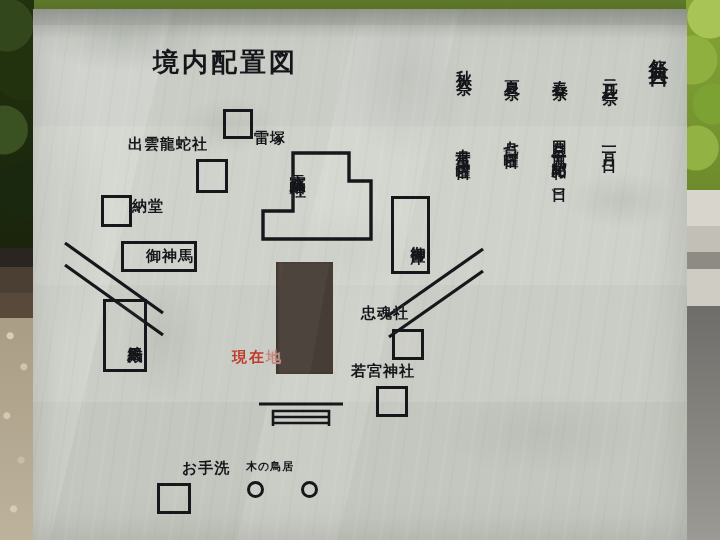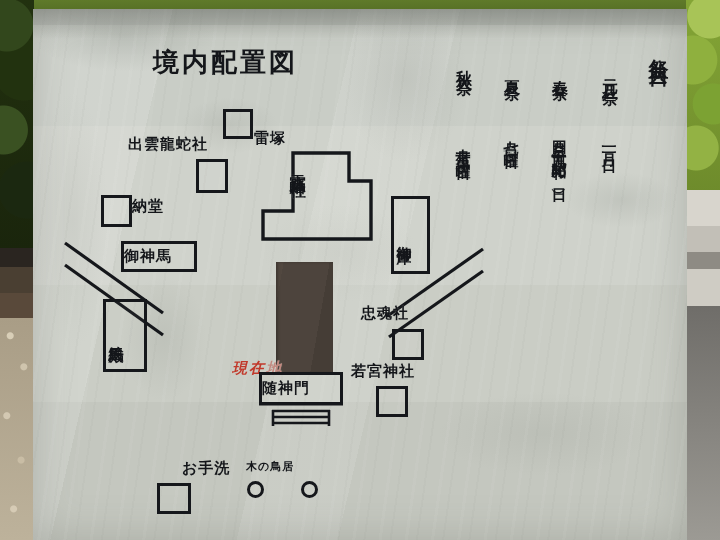--- a/index.html
+++ b/index.html
@@ -160,21 +160,21 @@
   .box {
     position: absolute;
     border: 3px solid #15171b;
     background: rgba(255,255,255,0.04);
   }
 
   
   .framed {
     position: absolute;
     border: 3px solid #15171b;
-    display: flex; align-items: center; justify-content: flex-start;
+    display: flex; align-items: center; justify-content: flex-end;
     background: rgba(255,255,255,0.03);
   }
   .framed .inner {
     color: #14161a;
     font-family: "DejaVu Serif", "Liberation Serif", serif;
     font-weight: 700;
     font-size: 15px;
     letter-spacing: 1px;
   }
 
@@ -191,27 +191,26 @@
     width: 57px; height: 112px;
     background: linear-gradient(100deg, #524840 0 10%, #4d443d 10% 70%, #453d36 70% 100%);
     box-shadow: inset 2px 0 3px rgba(0,0,0,0.25);
   }
 
   
   #stairs { position: absolute; left: 225px; top: 392px; }
 
   
   #you-are-here {
-    position: absolute; left: 199px; top: 350px;
+    position: absolute; left: 199px; top: 339px;
     font-size: 15px; letter-spacing: 2px;
     font-weight: 700;
     font-family: "DejaVu Serif", "Liberation Serif", serif;
     color: #c0392b;
     text-shadow: 0 0 1px rgba(214,216,208,0.6);
-    font-style: italic;
   }
   #you-are-here .faded { color: #c2887f; }
 
   
   .diag { position: absolute; }
 
   
   .torii-post {
     position: absolute;
     width: 11px; height: 11px;
@@ -309,23 +308,20 @@
       <div class="ink lbl" style="left:328px; top:298px;font-family:Liberation Mono, monospace;">忠魂社</div>
       <div class="box" style="left:359px; top:320px; width:26px; height:25px;"></div>
 
       <div class="ink lbl" style="left:318px; top:355px;">若宮神社</div>
       <div class="box" style="left:343px; top:377px; width:26px; height:25px;"></div>
 
       <div id="you-are-here">
         <span>現在</span><span class="faded">地</span>
       </div>
 
-      <div class="framed" style="left:226px; top:363px; width:78px; height:27px;">
-        <span class="inner">随神門</span>
-      </div>
 
       <svg id="stairs" width="86" height="26">
         <line x1="1" y1="3" x2="85" y2="3" stroke="#15171b" stroke-width="3"></line>
         <line x1="14" y1="10" x2="72" y2="10" stroke="#15171b" stroke-width="2.4"></line>
         <line x1="14" y1="16" x2="72" y2="16" stroke="#15171b" stroke-width="2.4"></line>
         <line x1="14" y1="22" x2="72" y2="22" stroke="#15171b" stroke-width="2.4"></line>
         <line x1="15" y1="9" x2="15" y2="25" stroke="#15171b" stroke-width="2.6"></line>
         <line x1="71" y1="9" x2="71" y2="25" stroke="#15171b" stroke-width="2.6"></line>
       </svg>
 

